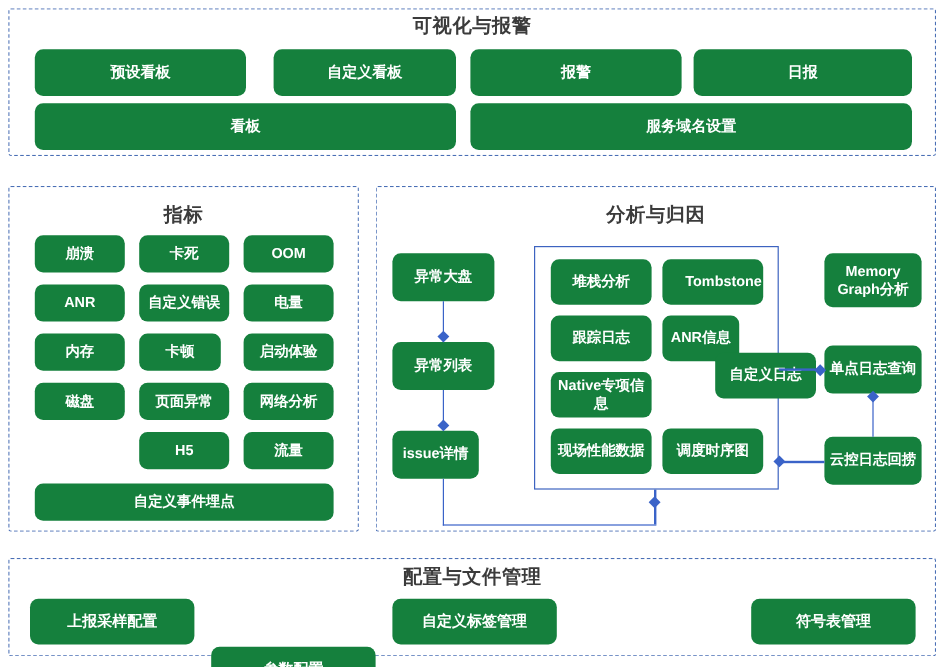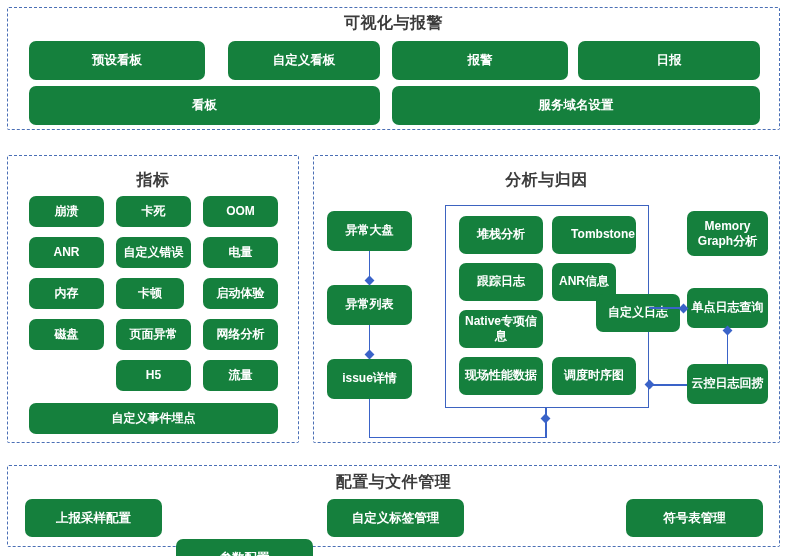--- a/index.html
+++ b/index.html
@@ -129,21 +129,21 @@
   <div class="btn small" style="left:203px; top:360px; width:75px; height:31px;">流量</div>
 
   <div class="btn small" style="left:29px; top:403px; width:249px; height:31px;">自定义事件埋点</div>
 
   <div class="panel" style="left:313px; top:155px; width:467px; height:288px;">
   </div>
   <div class="panel-title" style="left:313px; top:170px; width:467px;">分析与归因</div>
 
   <div class="btn small" style="left:327px; top:211px; width:85px; height:40px;">异常大盘</div>
   <div class="btn small" style="left:327px; top:285px; width:85px; height:40px;">异常列表</div>
-  <div class="btn small" style="left:327px; top:359px; width:85px; height:40px;">issue详情</div>
+  <div class="btn small" style="left:327px; top:359px; width:72px; height:40px;">issue详情</div>
 
   <div class="conn conn-v" style="left:368.5px; top:251px; height:34px;"></div>
   <div class="diamond" style="left:365.8px; top:277px;"></div>
 
   <div class="conn conn-v" style="left:368.5px; top:325px; height:34px;"></div>
   <div class="diamond" style="left:365.8px; top:351px;"></div>
 
   <div class="conn conn-v" style="left:368.5px; top:399px; height:39px;"></div>
   <div class="conn conn-h" style="left:368.5px; top:436.5px; width:178px;"></div>
   <div class="conn conn-v" style="left:545px; top:408px; height:29px;"></div>

